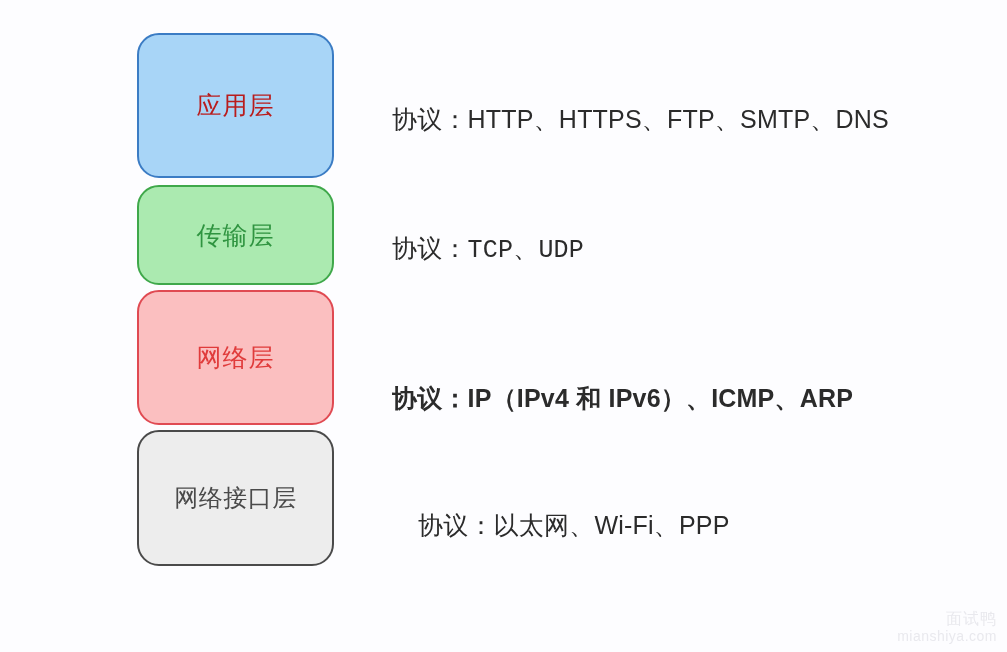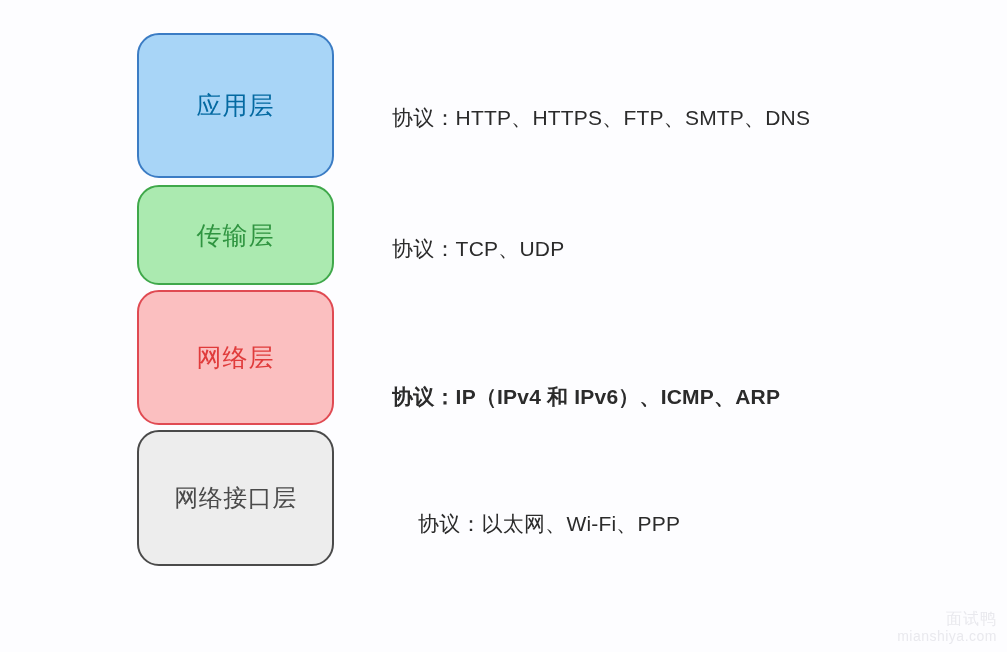--- a/index.html
+++ b/index.html
@@ -53,28 +53,28 @@
   .box-transport { height: 100px; margin-bottom: 5px; }
   .box-network   { height: 135px; margin-bottom: 5px; }
   .box-link      { height: 136px; }
 
   .box-link .layer-label { font-size: 24px; letter-spacing: 0.5px; text-align: right; }
 
   
   .proto-line {
     position: absolute;
     left: 392px;
-    font-size: 21px;
+    font-size: 25px;
     color: #2b2b2b;
     white-space: nowrap;
     line-height: 1;
     letter-spacing: 0.2px;
   }
   .proto-0 { top: 107px; }
-  .proto-1 { top: 238px; }
+  .proto-1 { top: 238px; font-family: Liberation Mono, monospace; }
   .proto-2 { top: 386px; font-weight: bold; }
   .proto-3 { top: 513px; margin-left: 26px; }
 
   
   .watermark {
     position: absolute;
     right: 10px;
     bottom: 8px;
     text-align: right;
     color: #e9e9ee;
@@ -93,21 +93,21 @@
   }
 </style>
 </head>
 <body>
 
 <div id="diagram">
 
   <div class="layer-stack">
 
     <div class="layer-box box-app" style="background: rgb(168, 213, 247); border-color: rgb(59, 124, 196);">
-      <span class="layer-label" style="color: #0369a1;">应用层</span>
+      <span class="layer-label" style="color: #b91c1c;">应用层</span>
     </div>
 
     <div class="layer-box box-transport" style="background: rgb(171, 234, 176); border-color: rgb(63, 168, 74);">
       <span class="layer-label" style="color: rgb(47, 148, 64);">传输层</span>
     </div>
 
     <div class="layer-box box-network" style="background: rgb(251, 191, 192); border-color: rgb(224, 74, 82);">
       <span class="layer-label" style="color: rgb(224, 59, 59);">网络层</span>
     </div>
 

